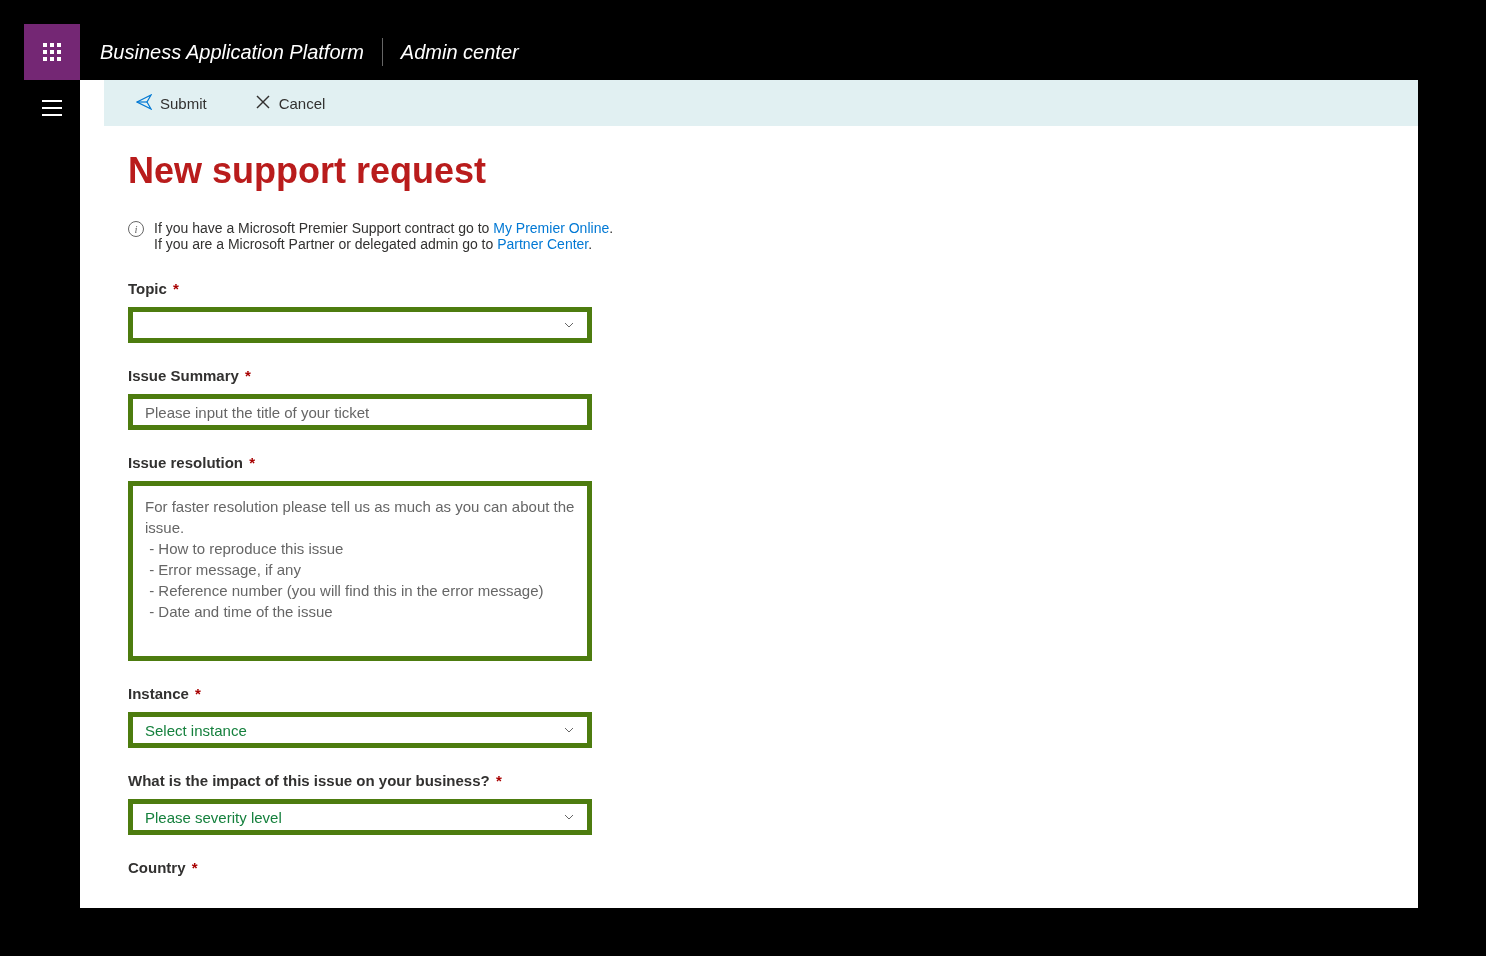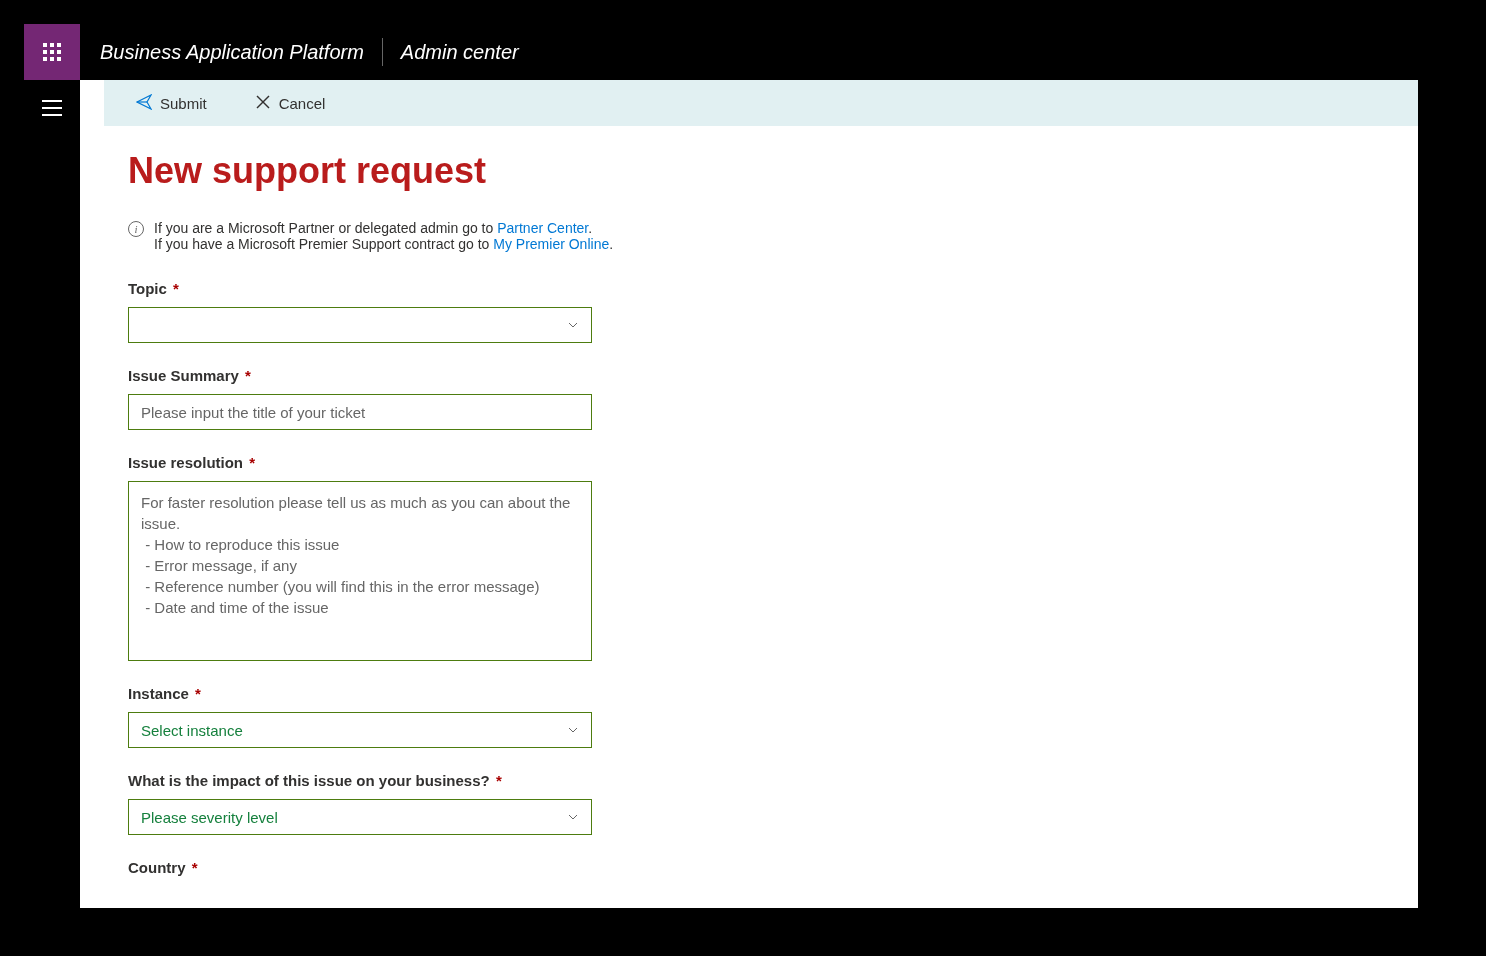--- a/index.html
+++ b/index.html
@@ -146,21 +146,21 @@
       font-size: 15px;
       font-weight: 600;
       color: #323130;
       margin-bottom: 10px;
       display: block;
     }
     .req { color: #a80000; margin-left: 2px; }
     .control {
       width: 100%;
       height: 36px;
-      border: 1px solid #4d7c0f;
+      border: 5px solid #4d7c0f;
       background: #fff;
       padding: 0 12px;
       font-size: 15px;
       font-family: inherit;
       color: #323130;
       display: flex;
       align-items: center;
       justify-content: space-between;
       cursor: pointer;
     }
@@ -245,24 +245,24 @@
           </div>
         </div>
 
         <div class="content">
           <h1 class="page-title">New support request</h1>
 
           <div class="info-banner">
             <div class="info-icon">i</div>
             <div>
               <div>
+                <span>If you have a Microsoft Premier Support contract go to </span><a href="#">My Premier Online</a><span>.</span>
+              </div>
+              <div>
                 <span>If you are a Microsoft Partner or delegated admin go to </span><a href="#">Partner Center</a><span>.</span>
-              </div>
-              <div>
-                <span>If you have a Microsoft Premier Support contract go to </span><a href="#">My Premier Online</a><span>.</span>
               </div>
             </div>
           </div>
 
           <div class="form">
 
             <div class="field">
               <label class="field-label"><span>Topic</span><span class="req"> *</span></label>
               <div class="control">
                 <span class="control-placeholder"></span>

